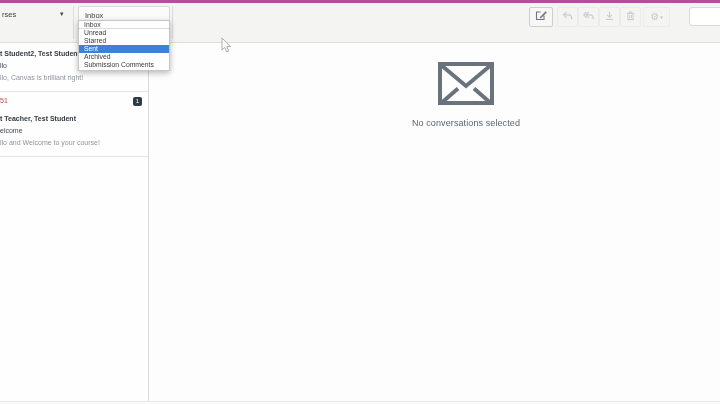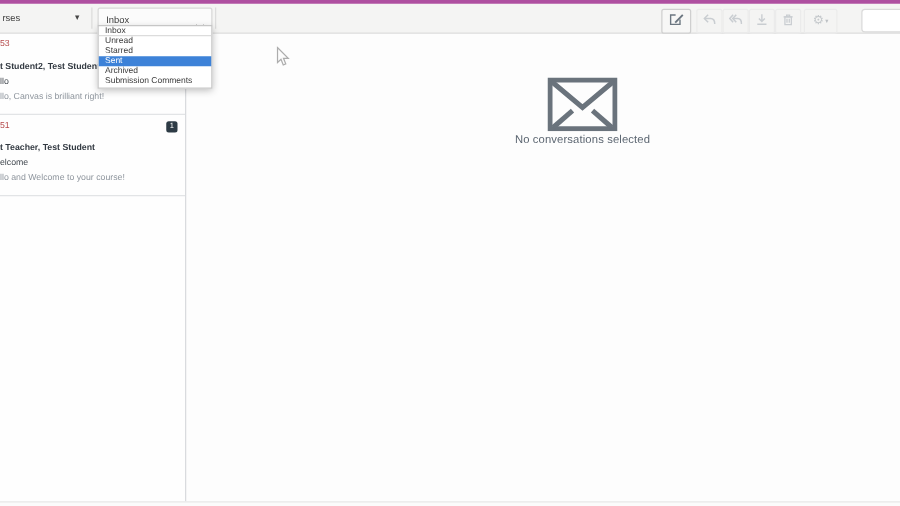--- a/index.html
+++ b/index.html
@@ -7,21 +7,21 @@
   body {
     font-family:"Liberation Sans", sans-serif;
     background:#fdfdfd;
     position:relative;
   }
   
   .top-strip { position:absolute; left:0; top:0; width:720px; height:3px; background:#ae4fa0; z-index:30; }
 
   
   .header {
-    position:absolute; left:0; top:3px; width:720px; height:24px;
+    position:absolute; left:0; top:3px; width:720px; height:40px;
     background:#f4f4f3; border-bottom:1px solid #dedede; z-index:10;
   }
   .course-filter { position:absolute; left:0; top:0; width:73px; height:24px; cursor:pointer; }
   .course-filter .frag { position:absolute; left:2px; top:7px; font-size:7.5px; color:#3c3c3c; }
   .course-filter .caret { position:absolute; left:60px; top:7px; font-size:7px; color:#444; }
   .vsep { position:absolute; top:3px; bottom:3px; width:1px; background:#dcdcdc; }
   .vsep1 { left:73px; }
   .vsep2 { left:172px; }
 
   .mailbox-select {
@@ -75,21 +75,21 @@
   .unread-badge {
     position:absolute; right:6px; top:5px; min-width:9px; height:9px;
     background:#2d3b45; color:#fff; border-radius:2px;
     font-size:6px; line-height:9px; text-align:center; padding:0 1px;
   }
 
   
   .main-area { position:absolute; left:150px; top:27px; right:0; bottom:0; background:#fdfdfd; }
   .empty-state { position:absolute; left:240px; top:35px; width:152px; text-align:center; }
   .empty-state svg { display:block; margin:0 auto; }
-  .empty-msg { margin-top:1px; font-size:9px; color:#5b6570; letter-spacing:.1px; }
+  .empty-msg { margin-top:13px; font-size:9px; color:#5b6570; letter-spacing:.1px; }
 
   .bottom-edge { position:absolute; left:0; right:0; bottom:0; height:4px; background:#fbfbfb; border-top:1px solid #e8e8e8; }
 
   
   .cursor { position:absolute; left:221px; top:37px; z-index:50; pointer-events:none; }
 </style>
 </head>
 <body>
 
 <div class="top-strip" style="background: rgb(174, 79, 160);"></div>

